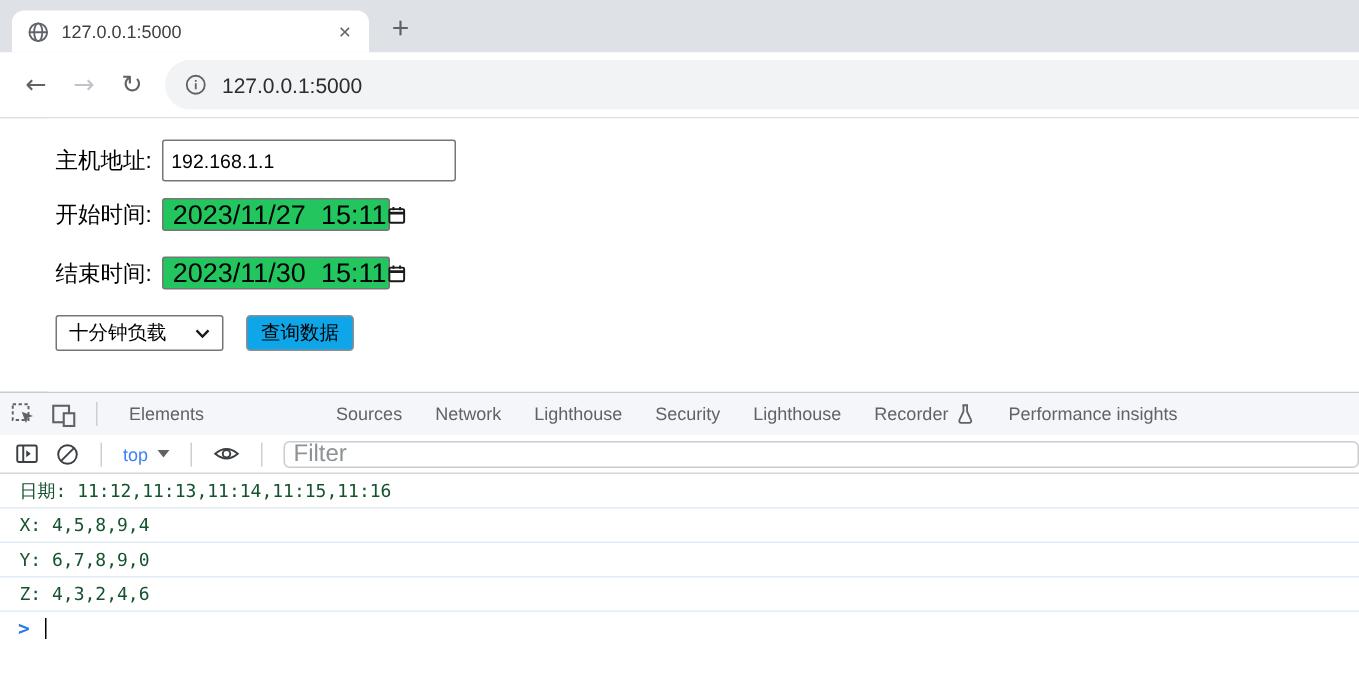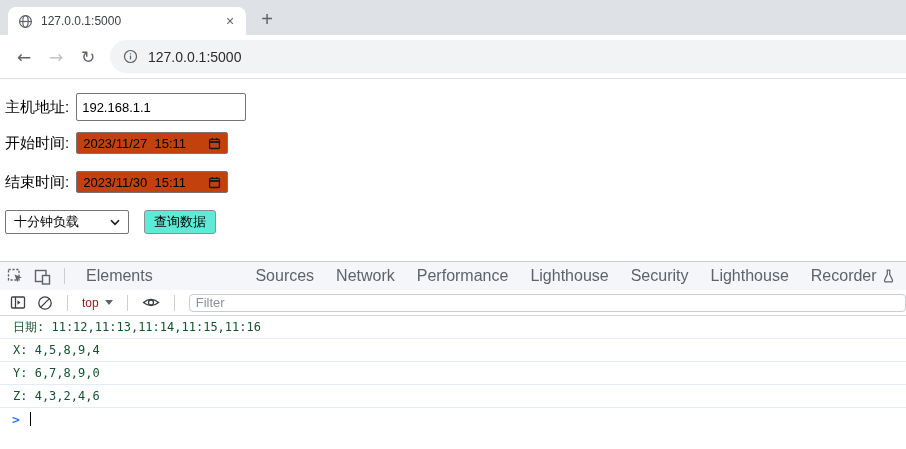--- a/index.html
+++ b/index.html
@@ -18,53 +18,53 @@
   .toolbar { height:44px; background:#fff; border-bottom:1px solid #dcdfe3;
     display:flex; align-items:center; padding-left:8px; }
   .nav-icon { width:32px; text-align:center; font-size:17px; color:#5f6368;
     font-family:"DejaVu Sans", sans-serif; }
   .nav-icon.disabled { color:#c0c4c9; }
   .omnibox { flex:1; height:33px; background:#f1f3f4; border-radius:17px 0 0 17px;
     margin-left:6px; display:flex; align-items:center; padding-left:13px; gap:10px; }
   .omnibox-url { font-size:14px; color:#2a2c30; }
 
   
-  .page { height:182px; background:#fff; position:relative; }
+  .page { height:182px; background:#fff; position:relative;margin-left:32px; }
   .form-row { position:absolute; left:5px; display:flex; align-items:center; gap:7px;
     font-size:15px; color:#000; }
   .r1{top:14px}.r2{top:53px}.r3{top:92px}.r4{top:131px}
-  .text-input { width:170px; height:22px; border:1px solid #767676; border-radius:2px;
+  .text-input { width:196px; height:22px; border:1px solid #767676; border-radius:2px;
     font-size:13px; padding:13px 5px; font-family:inherit; color:#000; outline:none; }
   .dt-input { width:152px; height:22px; border:1px solid #767676; border-radius:2px;
-    display:flex; align-items:center; padding:0 6px; font-size:13px; white-space:pre; background:#c2410c; }
+    display:flex; align-items:center; padding:0 6px; font-size:18px; white-space:pre; background:#22c55e; }
   .dt-cal { margin-left:auto; display:flex; }
-  .fake-select { width:124px; height:24px; border:1px solid #767676; border-radius:2px;
+  .fake-select { width:112px; height:24px; border:1px solid #767676; border-radius:2px;
     background:#fff; display:flex; align-items:center; padding:0 8px; font-size:13px; }
   .fake-select .chev { margin-left:auto; display:flex; }
   .query-btn { margin-left:8px; height:24px; padding:0 9px; font-size:13px;
-    font-family:inherit; background:#5eead4; border:1px solid #8f8f8f; border-radius:3px; color:#000; }
+    font-family:inherit; background:#0ea5e9; border:1px solid #8f8f8f; border-radius:3px; color:#000; }
 
   
   .devtools { border-top:1px solid #c8cbd0; }
   .dt-tabbar { height:28px; background:#f4f6f9; display:flex; align-items:stretch;
-    font-size:16px; color:#5f6368; white-space:nowrap; overflow:hidden; }
+    font-size:12px; color:#5f6368; white-space:nowrap; overflow:hidden; }
   .dtb-icons { display:flex; align-items:center; padding:0 7px; gap:10px; }
   .vdiv { width:1px; height:16px; background:#ccced2; align-self:center; margin:0 3px; }
   .dt-tab { display:flex; align-items:center; padding:0 11px; position:relative; gap:5px; }
   .dt-tab.active { color:#1a73e8;margin-top:48px; }
   .dt-tab.active::after { content:""; position:absolute; left:0; right:0; bottom:0;
     height:3px; background:#1a73e8; }
 
   .dt-toolbar { height:26px; background:#fff; border-bottom:1px solid #d4d6d9;
     display:flex; align-items:center; padding-left:10px; gap:11px; }
-  .top-select { display:flex; align-items:center; gap:6px; font-size:12px; color:#7f1d1d;text-align:center; }
+  .top-select { display:flex; align-items:center; gap:6px; font-size:12px; color:#3b82f6;text-align:center; }
   .caret-down { width:0; height:0; border-left:4px solid transparent; border-right:4px solid transparent;
     border-top:5px solid #5f6368; }
   .filter-input { flex:1; height:18px; border:1px solid #c9ccd0; border-radius:4px;
-    font-size:13px; padding:0 6px; outline:none; color:#202124; font-family:inherit; }
+    font-size:16px; padding:0 6px; outline:none; color:#202124; font-family:inherit; }
   .filter-input::placeholder { color:#8d9297; }
 
   .console-msg { height:23px; line-height:22px; border-bottom:1px solid #e2ecf9;
     padding-left:13px; font-family:"DejaVu Sans Mono", monospace; font-size:12px; color:#14532d; }
   .console-prompt { height:22px; display:flex; align-items:center; padding-left:12px; }
   .prompt-chevron { color:#2c7ce5; font-family:"DejaVu Sans Mono", monospace;
     font-size:13px; font-weight:bold; }
   .cursor { width:1px; height:14px; background:#000; margin-left:10px; animation:blink 1s steps(1) infinite; }
   @keyframes blink { 50% { opacity:0; } }
 
@@ -172,23 +172,20 @@
     <div class="dt-tab active">
         <span>Console</span>
       </div>
     <div class="dt-tab">
         <span>Sources</span>
       </div>
     <div class="dt-tab">
         <span>Network</span>
       </div>
     <div class="dt-tab">
-        <span>Performance</span>
-      </div>
-    <div class="dt-tab">
         <span>Lighthouse</span>
       </div>
     <div class="dt-tab">
         <span>Security</span>
       </div>
     <div class="dt-tab">
         <span>Lighthouse</span>
       </div>
     <div class="dt-tab">
       <span>Recorder</span>

